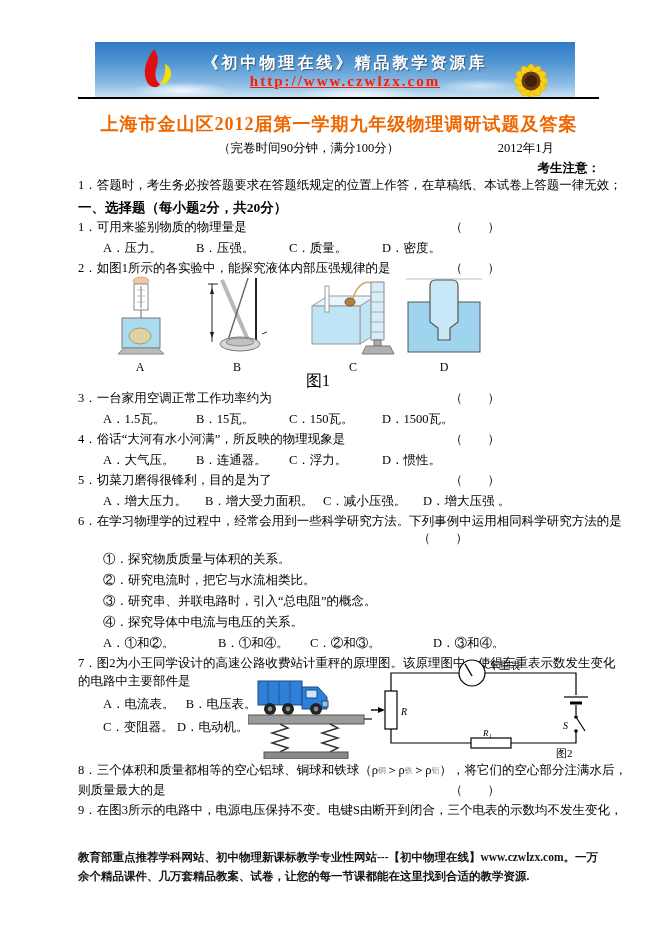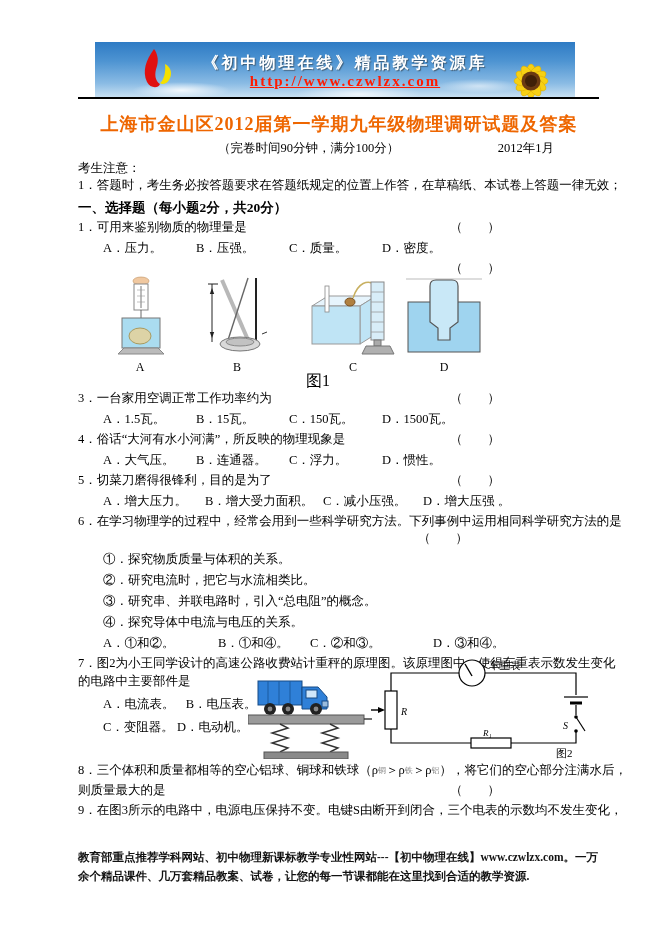--- a/index.html
+++ b/index.html
@@ -23,21 +23,21 @@
   .sunflower{position:absolute;right:6px;bottom:-8px;}
   .rule{position:absolute;left:78px;top:97px;width:521px;height:2px;background:#000;}
 
   
   .content{position:absolute;left:78px;top:110px;width:522px;font-size:12.5px;line-height:17px;}
   .title{font-size:18px;font-weight:bold;color:#ee6600;text-align:center;margin:6px 0 7px;
          letter-spacing:1px;white-space:nowrap;}
   .subinfo{display:flex;margin-bottom:3px;white-space:nowrap;}
   .subinfo .exam-info{margin-left:140px;}
   .subinfo .exam-date{margin-left:auto;margin-right:46px;}
-  .notice-label{font-weight:normal;}
+  .notice-label{font-weight:bold;text-align:right;}
   .nline{white-space:nowrap;}
   .sec{font-weight:bold;font-size:13.5px;margin:5px 0 1px;white-space:nowrap;}
   .qrow{display:flex;margin-top:3px;white-space:nowrap;}
   .qrow .blank{margin-left:auto;margin-right:100px;}
   .opts{display:flex;padding-left:25px;margin-top:4px;white-space:nowrap;}
   .opts>span{width:93px;}
   .opts>span:last-child{width:auto;}
   .opts-q6>span:nth-child(1){width:115px;}
   .opts-q6>span:nth-child(2){width:92px;}
   .opts-q6>span:nth-child(3){width:123px;}
@@ -120,20 +120,21 @@
       <span class="blank">（　　）</span>
     </div>
     <div class="opts">
       <span>A．压力。</span>
       <span>B．压强。</span>
       <span>C．质量。</span>
       <span>D．密度。</span>
     </div>
 
     <div class="qrow">
+      <span>2．如图1所示的各实验中，能探究液体内部压强规律的是</span>
       <span class="blank">（　　）</span>
     </div>
 
     <div class="fig1">
       <div class="figcell fa">
         <svg width="64" height="80" viewBox="0 0 64 80">
           <ellipse cx="33" cy="5" rx="8" ry="4" fill="#f0c8a0" stroke="#c09060" stroke-width="0.6"></ellipse>
           <rect x="26" y="8" width="14" height="26" fill="#fff" stroke="#888"></rect>
           <line x1="33" y1="10" x2="33" y2="32" stroke="#555" stroke-width="0.8"></line>
           <line x1="29" y1="14" x2="37" y2="14" stroke="#999" stroke-width="0.6"></line>

